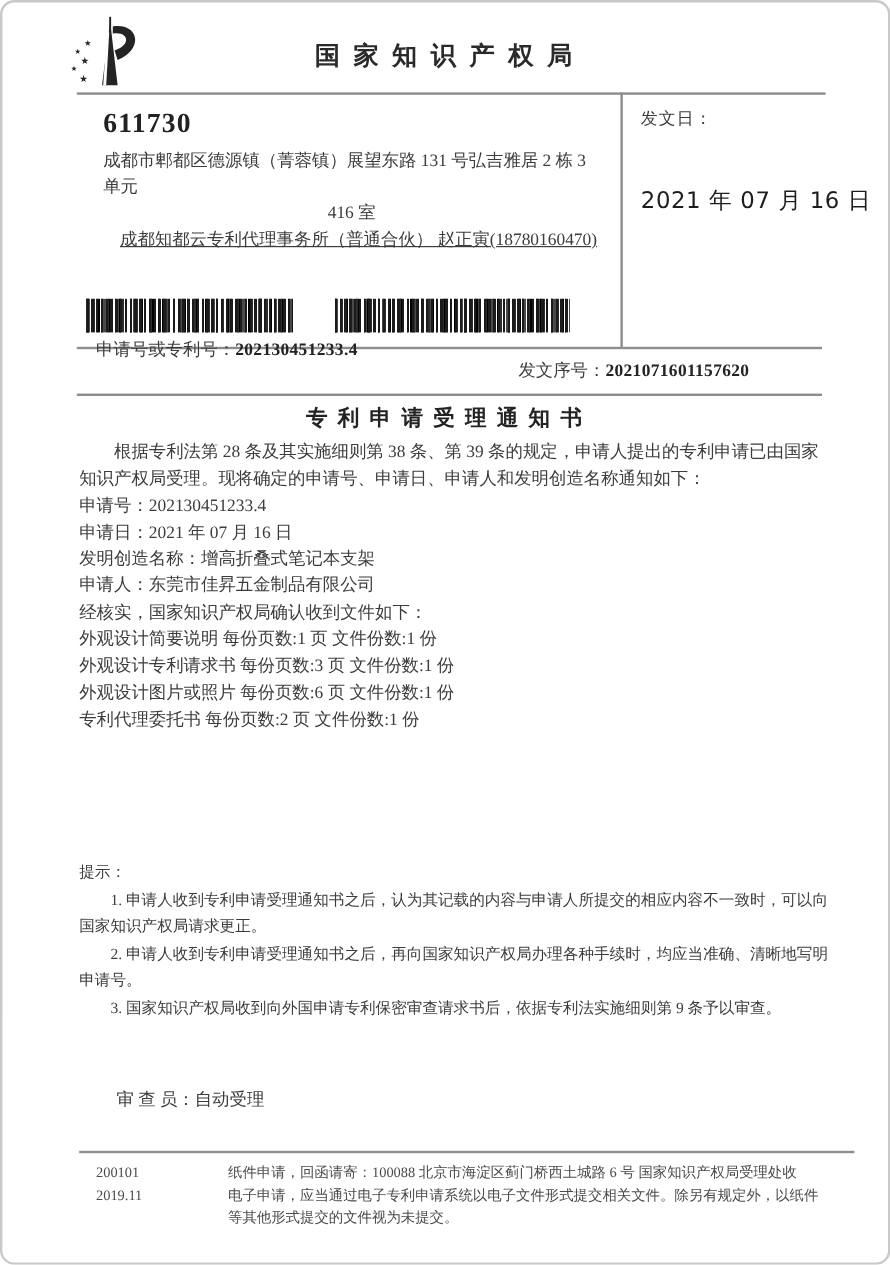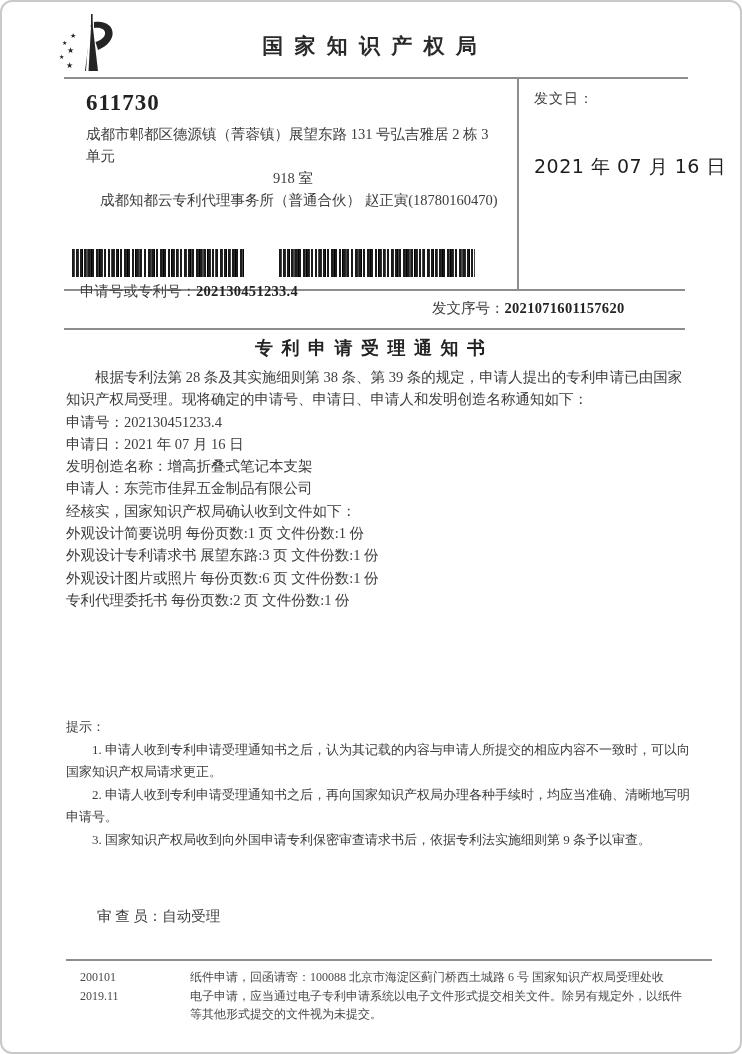--- a/index.html
+++ b/index.html
@@ -20,21 +20,21 @@
     position:absolute; top:30px; left:0; right:0;
     text-align:center;
     font-size:21px; font-weight:bold; color:#2a2a2a;
     letter-spacing:3px;
   }
   .logo { position:absolute; left:56px; top:11px; width:60px; height:62px; }
   
   .addr-block { position:absolute; left:84px; top:90px; width:414px; font-size:14.5px; line-height:22px; }
   .doc-code { font-size:23px; font-weight:bold; color:#222; margin:0 0 9px 0; letter-spacing:1px; }
   .addr-line2 { text-align:center; }
-  .agency-line { padding-left:14px; margin-top:2px; }
+  .agency-line { padding-left:14px; margin-top:2px;text-decoration:underline; }
   .date-box { position:absolute; left:532px; top:88px; width:175px; }
   .date-label { font-size:14px; letter-spacing:1px; }
   .date-value {
     margin-top:46px;
     font-family:"DejaVu Sans","Liberation Sans",sans-serif;
     font-weight:400; font-size:19px; color:#1d1d1d; letter-spacing:0.5px;
     white-space:nowrap;
   }
   
   .barcode {
@@ -95,21 +95,21 @@
     <text x="8" y="55" font-size="8" fill="#242424">★</text>
   </svg>
   <div class="org-name">国 家 知 识 产 权 局</div>
 
   <div class="rule" style="top:75px; left:62px; width:624px; height:1.5px;"></div>
   <div class="rule" style="left:515px; top:75px; width:1.5px; height:213px;"></div>
 
   <div class="addr-block">
     <p class="doc-code">611730</p>
     <p style="margin:0">成都市郫都区德源镇（菁蓉镇）展望东路 131 号弘吉雅居 2 栋 3 单元</p>
-    <p class="addr-line2" style="margin:0">918 室</p>
+    <p class="addr-line2" style="margin:0">416 室</p>
     <p class="agency-line" style="margin:0">成都知都云专利代理事务所（普通合伙）  赵正寅(18780160470)</p>
   </div>
 
   <div class="date-box">
     <div class="date-label">发文日：</div>
     <div class="date-value">2021 年 07 月 16 日</div>
   </div>
 
   <div class="barcode" id="barcode-left"></div>
   <div class="barcode" id="barcode-right"></div>
@@ -128,21 +128,21 @@
   <div class="doc-title">专 利 申 请 受 理 通 知 书</div>
 
   <div class="body-block">
     <p class="intro">根据专利法第 28 条及其实施细则第 38 条、第 39 条的规定，申请人提出的专利申请已由国家知识产权局受理。现将确定的申请号、申请日、申请人和发明创造名称通知如下：</p>
     <p class="indent">申请号：202130451233.4</p>
     <p class="indent">申请日：2021 年 07 月 16 日</p>
     <p class="indent">发明创造名称：增高折叠式笔记本支架</p>
     <p class="indent">申请人：东莞市佳昇五金制品有限公司</p>
     <p class="indent received-gap">经核实，国家知识产权局确认收到文件如下：</p>
     <p class="indent">外观设计简要说明  每份页数:1 页  文件份数:1 份</p>
-    <p class="indent">外观设计专利请求书  展望东路:3 页  文件份数:1 份</p>
+    <p class="indent">外观设计专利请求书  每份页数:3 页  文件份数:1 份</p>
     <p class="indent">外观设计图片或照片  每份页数:6 页  文件份数:1 份</p>
     <p class="indent">专利代理委托书  每份页数:2 页  文件份数:1 份</p>
   </div>
 
   <div class="notes-block">
     <p>提示：</p>
     <p class="note">1. 申请人收到专利申请受理通知书之后，认为其记载的内容与申请人所提交的相应内容不一致时，可以向国家知识产权局请求更正。</p>
     <p class="note">2. 申请人收到专利申请受理通知书之后，再向国家知识产权局办理各种手续时，均应当准确、清晰地写明申请号。</p>
     <p class="note">3. 国家知识产权局收到向外国申请专利保密审查请求书后，依据专利法实施细则第 9 条予以审查。</p>
   </div>

